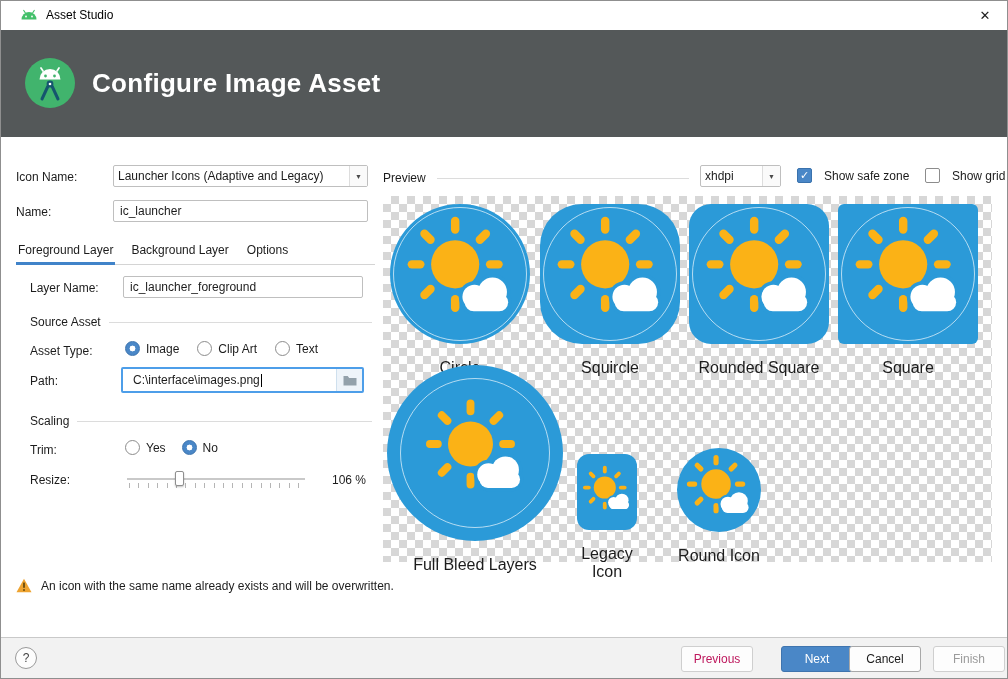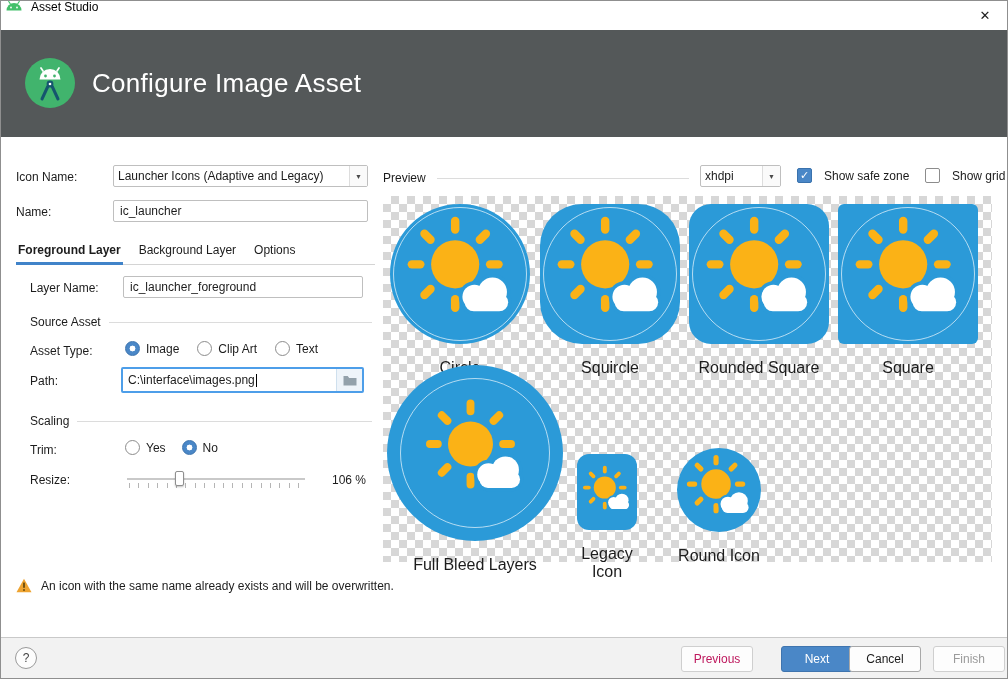--- a/index.html
+++ b/index.html
@@ -1,39 +1,39 @@
 <!DOCTYPE html>
 <html style="--accent-blue: #4a87c7; --icon-blue: #2b9ad8; --sun-yellow: #fbb216; --header-gray: #545859; --logo-green: #41b46d; --warning-yellow: #eea32f;"><head>
 <meta charset="utf-8">
 <style>
   *{margin:0;padding:0;box-sizing:border-box}
   html,body{width:1008px;height:679px}
   body{font-family:"Liberation Sans","DejaVu Sans",sans-serif;font-size:12px;color:#1c1c1c;background:#fff;position:relative;overflow:hidden}
   body::after{content:"";position:absolute;inset:0;border:1px solid #8f8f8f;pointer-events:none}
 
   
-  .titlebar{position:absolute;left:0;top:0;width:1008px;height:30px;background:#fff;display:flex;align-items:flex-start;padding-left:5px}
+  .titlebar{position:absolute;left:0;top:0;width:1008px;height:30px;background:#fff;display:flex;align-items:center;padding-left:20px}
   .titlebar .app-title{margin-left:8px;font-size:12px;color:#000}
   .close-btn{position:absolute;right:0;top:0;width:46px;height:30px;display:flex;align-items:center;justify-content:center;font-size:13px;color:#222;cursor:pointer}
 
   
   .header{position:absolute;left:0;top:30px;width:1008px;height:107px;background:var(--header-gray,#545859)}
   .logo{position:absolute;left:25px;top:28px;width:50px;height:50px}
-  .header-title{position:absolute;left:92px;top:38px;font-size:26px;color:#fff;font-weight:400;letter-spacing:.3px}
+  .header-title{position:absolute;left:92px;top:38px;font-size:26px;color:#fff;font-weight:700;letter-spacing:.3px}
 
   
   .plabel{position:absolute;color:#1c1c1c;white-space:nowrap}
   .combo{position:absolute;height:22px;background:#fff;border:1px solid #bfbfbf;border-radius:2px;display:flex;align-items:center;justify-content:space-between;padding-left:4px;cursor:pointer}
   .combo .arrow{width:18px;height:100%;display:flex;align-items:center;justify-content:center;color:#4a4a4a;font-size:7px;border-left:1px solid #ddd;background:#fafafa}
   .textfield{position:absolute;height:22px;background:#fff;border:1px solid #bfbfbf;border-radius:2px;display:flex;align-items:center;padding:0 6px;white-space:nowrap;overflow:hidden}
 
   
   .tabs{position:absolute;left:16px;top:238px;width:359px;display:flex;gap:14px;border-bottom:1px solid #d4d4d4}
   .tab{padding:5px 2px 7px;cursor:pointer;position:relative;white-space:nowrap}
-  .tab[data-active="true"]{font-weight:700}
+  .tab[data-active="true"]{font-weight:400}
   .tab[data-active="true"]::after{content:"";position:absolute;left:0;right:0;bottom:-1px;height:3px;background:#4083c9}
 
   
   .section{position:absolute;display:flex;align-items:center;gap:8px}
   .section .sline{flex:1;height:1px;background:#dcdcdc}
   #section-source{left:30px;top:315px;width:342px}
   #section-scaling{left:30px;top:414px;width:342px}
 
   
   .radio{display:flex;align-items:center;gap:6px;cursor:pointer}
@@ -56,21 +56,21 @@
   #lbl-icontype{left:16px;top:170px}
   #lbl-name{left:16px;top:205px}
   #lbl-layername{left:30px;top:281px}
   #lbl-assettype{left:30px;top:344px}
   #lbl-path{left:30px;top:374px}
   #lbl-trim{left:30px;top:443px}
   #lbl-resize{left:30px;top:473px}
   #resize-value{left:332px;top:473px}
 
   .pathfield{position:absolute;left:121px;top:367px;width:243px;height:26px;border:2px solid #4d9ee9;border-radius:2px;background:#fff;display:flex;align-items:center}
-  .pathfield .ptext{flex:1;padding-left:5px;white-space:nowrap;overflow:hidden}
+  .pathfield .ptext{flex:1;padding-left:10px;white-space:nowrap;overflow:hidden}
   .caret{display:inline-block;width:1px;height:13px;background:#000;margin-left:1px;vertical-align:middle}
   .browse{width:26px;height:100%;display:flex;align-items:center;justify-content:center;background:#eef4fa;border-left:1px solid #cfe0ee;cursor:pointer}
 
   
   .slider{position:absolute;left:127px;top:467px;width:178px;height:24px;cursor:pointer}
   .slider .track{position:absolute;left:0;right:0;top:11px;height:2px;background:#c9c9c9}
   .slider .ticks{position:absolute;left:2px;right:0;top:16px;height:5px;background:repeating-linear-gradient(to right,#b5b5b5 0 1px,transparent 1px 9.4px)}
   .slider .thumb{position:absolute;left:27%;top:4px;width:9px;height:15px;background:#fff;border:1px solid #8f8f8f;border-radius:2px;box-shadow:0 1px 2px rgba(0,0,0,.25);cursor:grab}
 
   

